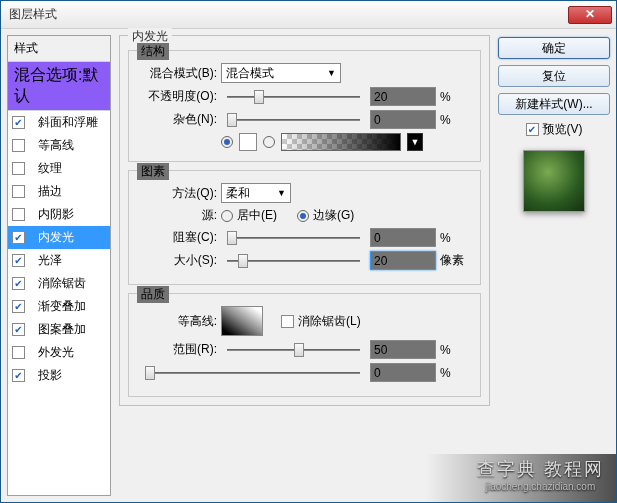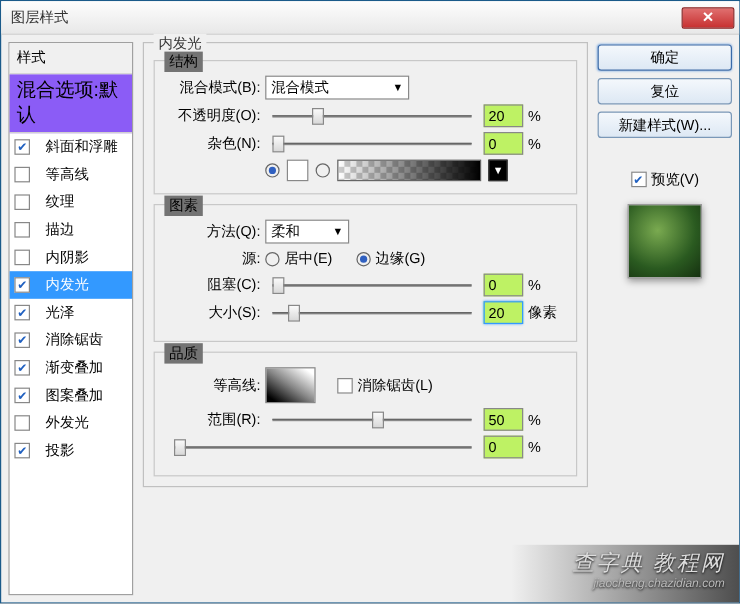--- a/index.html
+++ b/index.html
@@ -20,41 +20,41 @@
 .main { flex: 1; padding: 0 4px; }
 .fieldset { border: 1px solid #c0c0c0; margin-bottom: 6px; padding: 6px 8px 8px; position: relative; }
 .fieldset > .legend { position: absolute; top: -8px; left: 8px; background: #f0f0f0; padding: 0 4px; color: #333; }
 .inner-fs { border: 1px solid #c8c8c8; margin-top: 8px; padding: 8px 10px 10px; position: relative; }
 .inner-fs > .legend { position: absolute; top: -8px; left: 8px; background: #737373; padding: 0 4px; }
 .row { display: flex; align-items: center; margin: 4px 0; gap: 4px; }
 .lbl { width: 78px; text-align: right; }
 .slider { flex: 1; height: 16px; position: relative; display: flex; align-items: center; margin: 0 6px; }
 .slider-track { height: 2px; background: #888; width: 100%; border-top: 1px solid #666; }
 .slider-thumb { position: absolute; width: 10px; height: 14px; background: linear-gradient(#fafafa,#d8d8d8); border: 1px solid #888; top: 1px; }
-.num { width: 33px; height: 19px; border: 1px solid #888; background: #bef264; padding: 0 3px; }
+.num { width: 66px; height: 19px; border: 1px solid #888; background: #737373; padding: 0 3px; }
 .num.focus { border: 1px solid #3399ff; box-shadow: 0 0 2px #3399ff; }
 .unit { width: 30px; }
 .select { width: 100px; height: 20px; border: 1px solid #888; background: #fff; display: flex; align-items: center; padding: 0 4px; justify-content: space-between; }
 .select .arrow { font-size: 9px; }
 .radio { width: 12px; height: 12px; border: 1px solid #666; border-radius: 50%; display: inline-flex; align-items: center; justify-content: center; }
 .radio.on::before { content: ""; width: 6px; height: 6px; background: #3060c0; border-radius: 50%; }
 .color-row { display: flex; align-items: center; gap: 6px; margin-left: 82px; }
 .swatch { width: 18px; height: 18px; border: 1px solid #888; background: #fff; }
 .gradient-bar { width: 120px; height: 18px; border: 1px solid #666; background: repeating-conic-gradient(#ccc 0 25%, #fff 0 50%) 0 0/10px 10px; position: relative; }
 .gradient-bar::after { content:""; position:absolute; inset:0; background: linear-gradient(to right, rgba(0,0,0,0), #000); }
 .grad-arrow { width: 16px; height: 18px; background: #000; display: flex; align-items: center; justify-content: center; color: #fff; font-size: 9px; border: 1px solid #333; }
 .curve-box { width: 42px; height: 30px; border: 1px solid #888; background: linear-gradient(to top right, #000 0%, #000 10%, #888 50%, #fff 90%); position: relative; }
 .btn-row { display: flex; gap: 10px; justify-content: center; margin-top: 6px; }
 .dlg-btn { padding: 2px 14px; border: 1px solid #888; background: linear-gradient(#fdfdfd,#e4e4e4); cursor: pointer; border-radius: 2px; }
 .rightcol { width: 112px; display: flex; flex-direction: column; gap: 6px; padding-top: 2px; }
 .rbtn { height: 22px; border: 1px solid #7a98b8; background: linear-gradient(#f4f8fc,#dde8f4); border-radius: 3px; text-align: center; line-height: 20px; cursor: pointer; }
 .rbtn.primary { border: 1px solid #3a6aa8; box-shadow: 0 0 2px #6aa0e0; }
-.preview-chk { display: flex; align-items: center; justify-content: center; gap: 4px; margin-top: 20px; }
+.preview-chk { display: flex; align-items: center; justify-content: center; gap: 4px; margin-top: 0; }
 .preview-img { width: 62px; height: 62px; margin: 6px auto; background: radial-gradient(circle at 40% 35%, #7aaa50, #2a5a20 60%, #153010); border: 1px solid #999; box-shadow: 0 2px 6px rgba(0,0,0,.4); }
-.watermark { position: absolute; right: 12px; bottom: 10px; text-align: right; color: #ddd; text-shadow: 0 1px 2px #000; pointer-events: none; font-style: italic; }
+.watermark { position: absolute; right: 12px; bottom: 10px; text-align: center; color: #ddd; text-shadow: 0 1px 2px #000; pointer-events: none; }
 .watermark .big { font-size: 18px; letter-spacing: 2px; }
 .watermark .small { font-size: 10px; color: #bbb; }
 .footer-shade { position:absolute; bottom:0; right:0; width:190px; height:48px; background:linear-gradient(to right, rgba(80,80,80,0), rgba(60,60,60,.9)); pointer-events:none; }
 </style>
 </head>
 <body>
 
 <div class="window">
   <div class="titlebar">
     <span class="title">图层样式</span>

